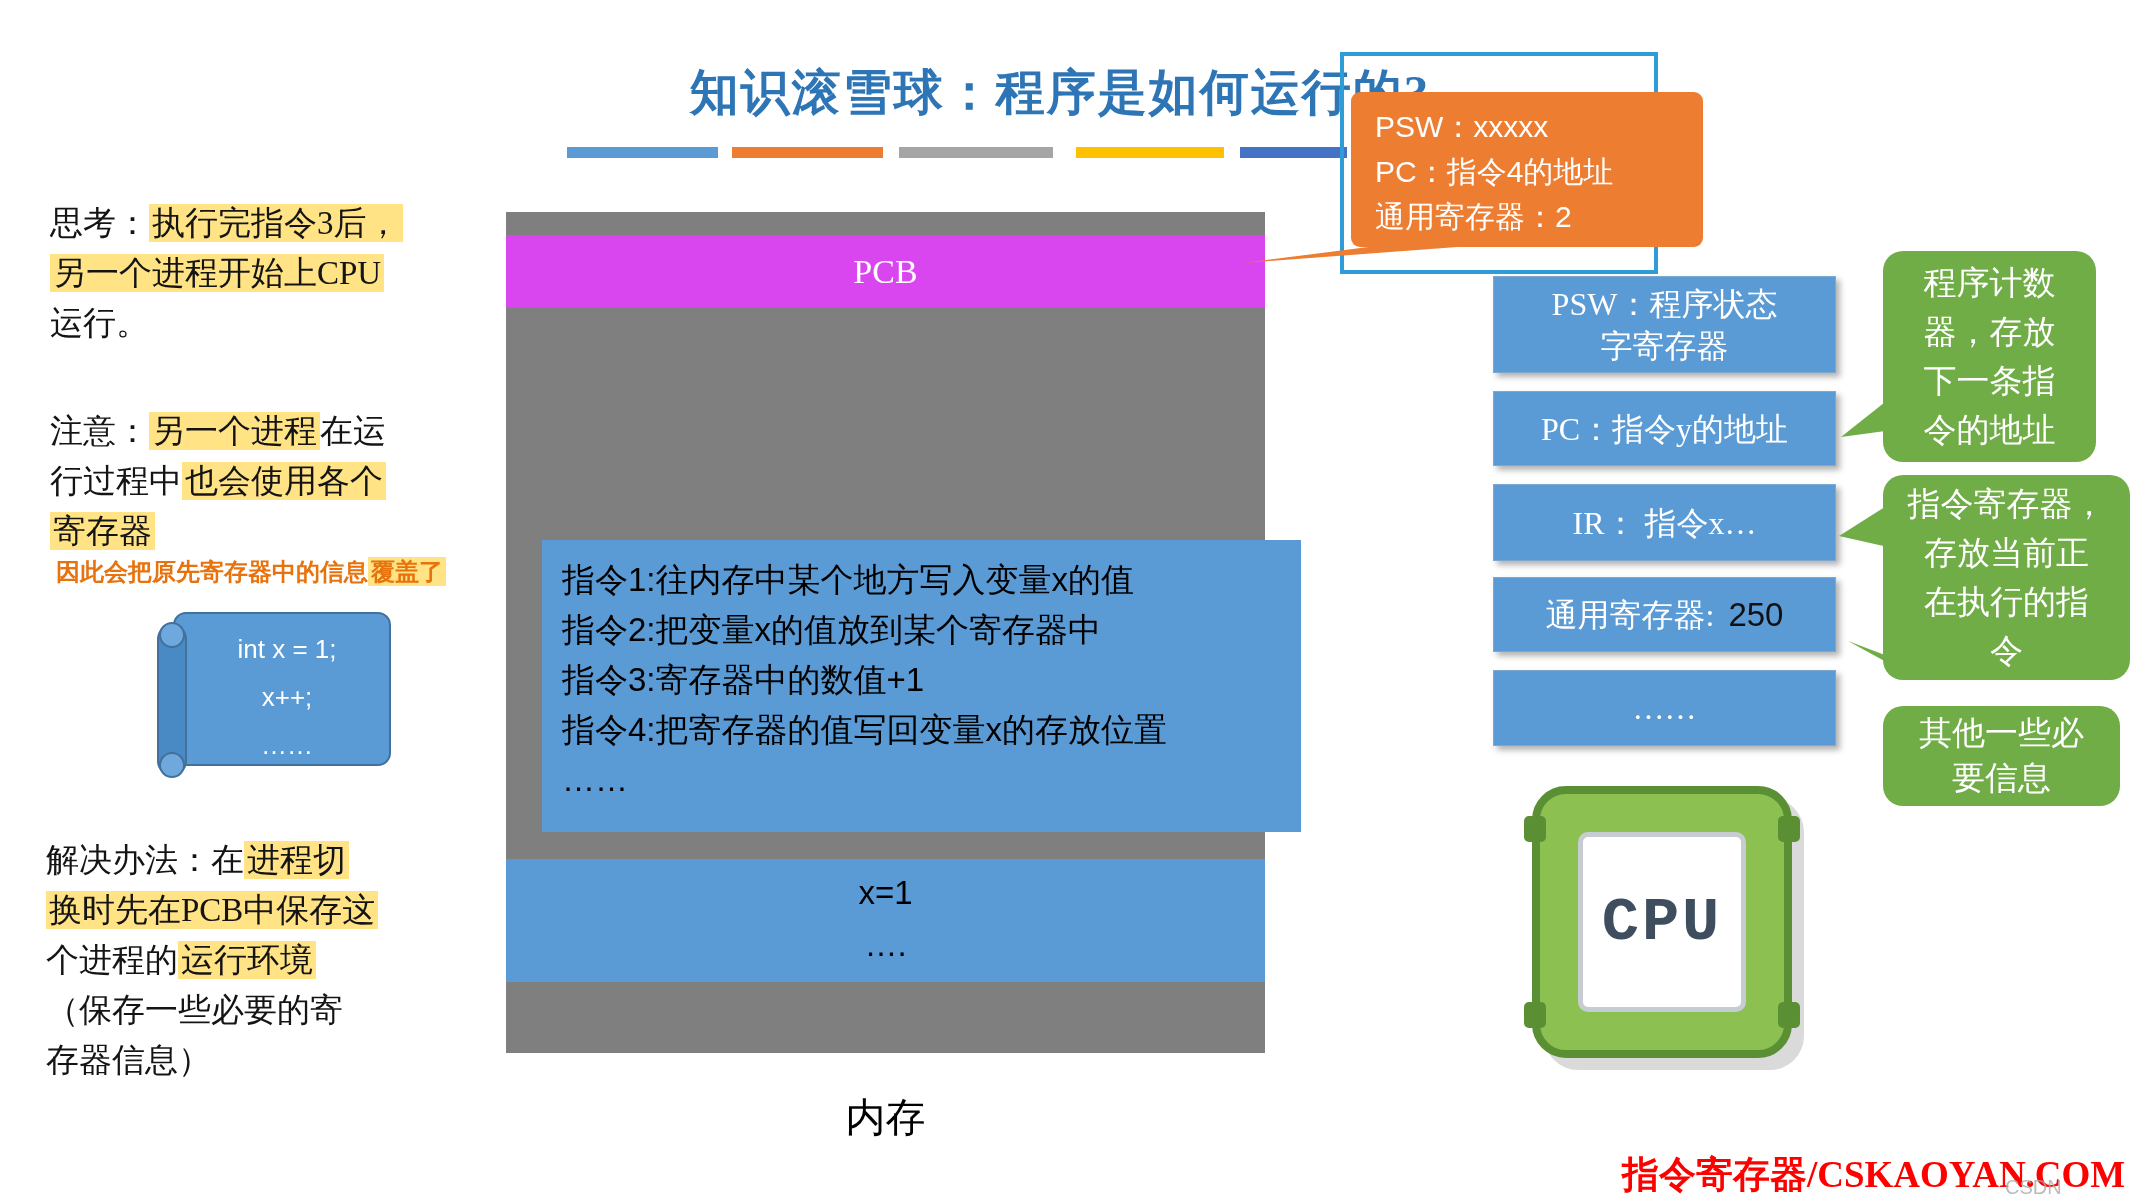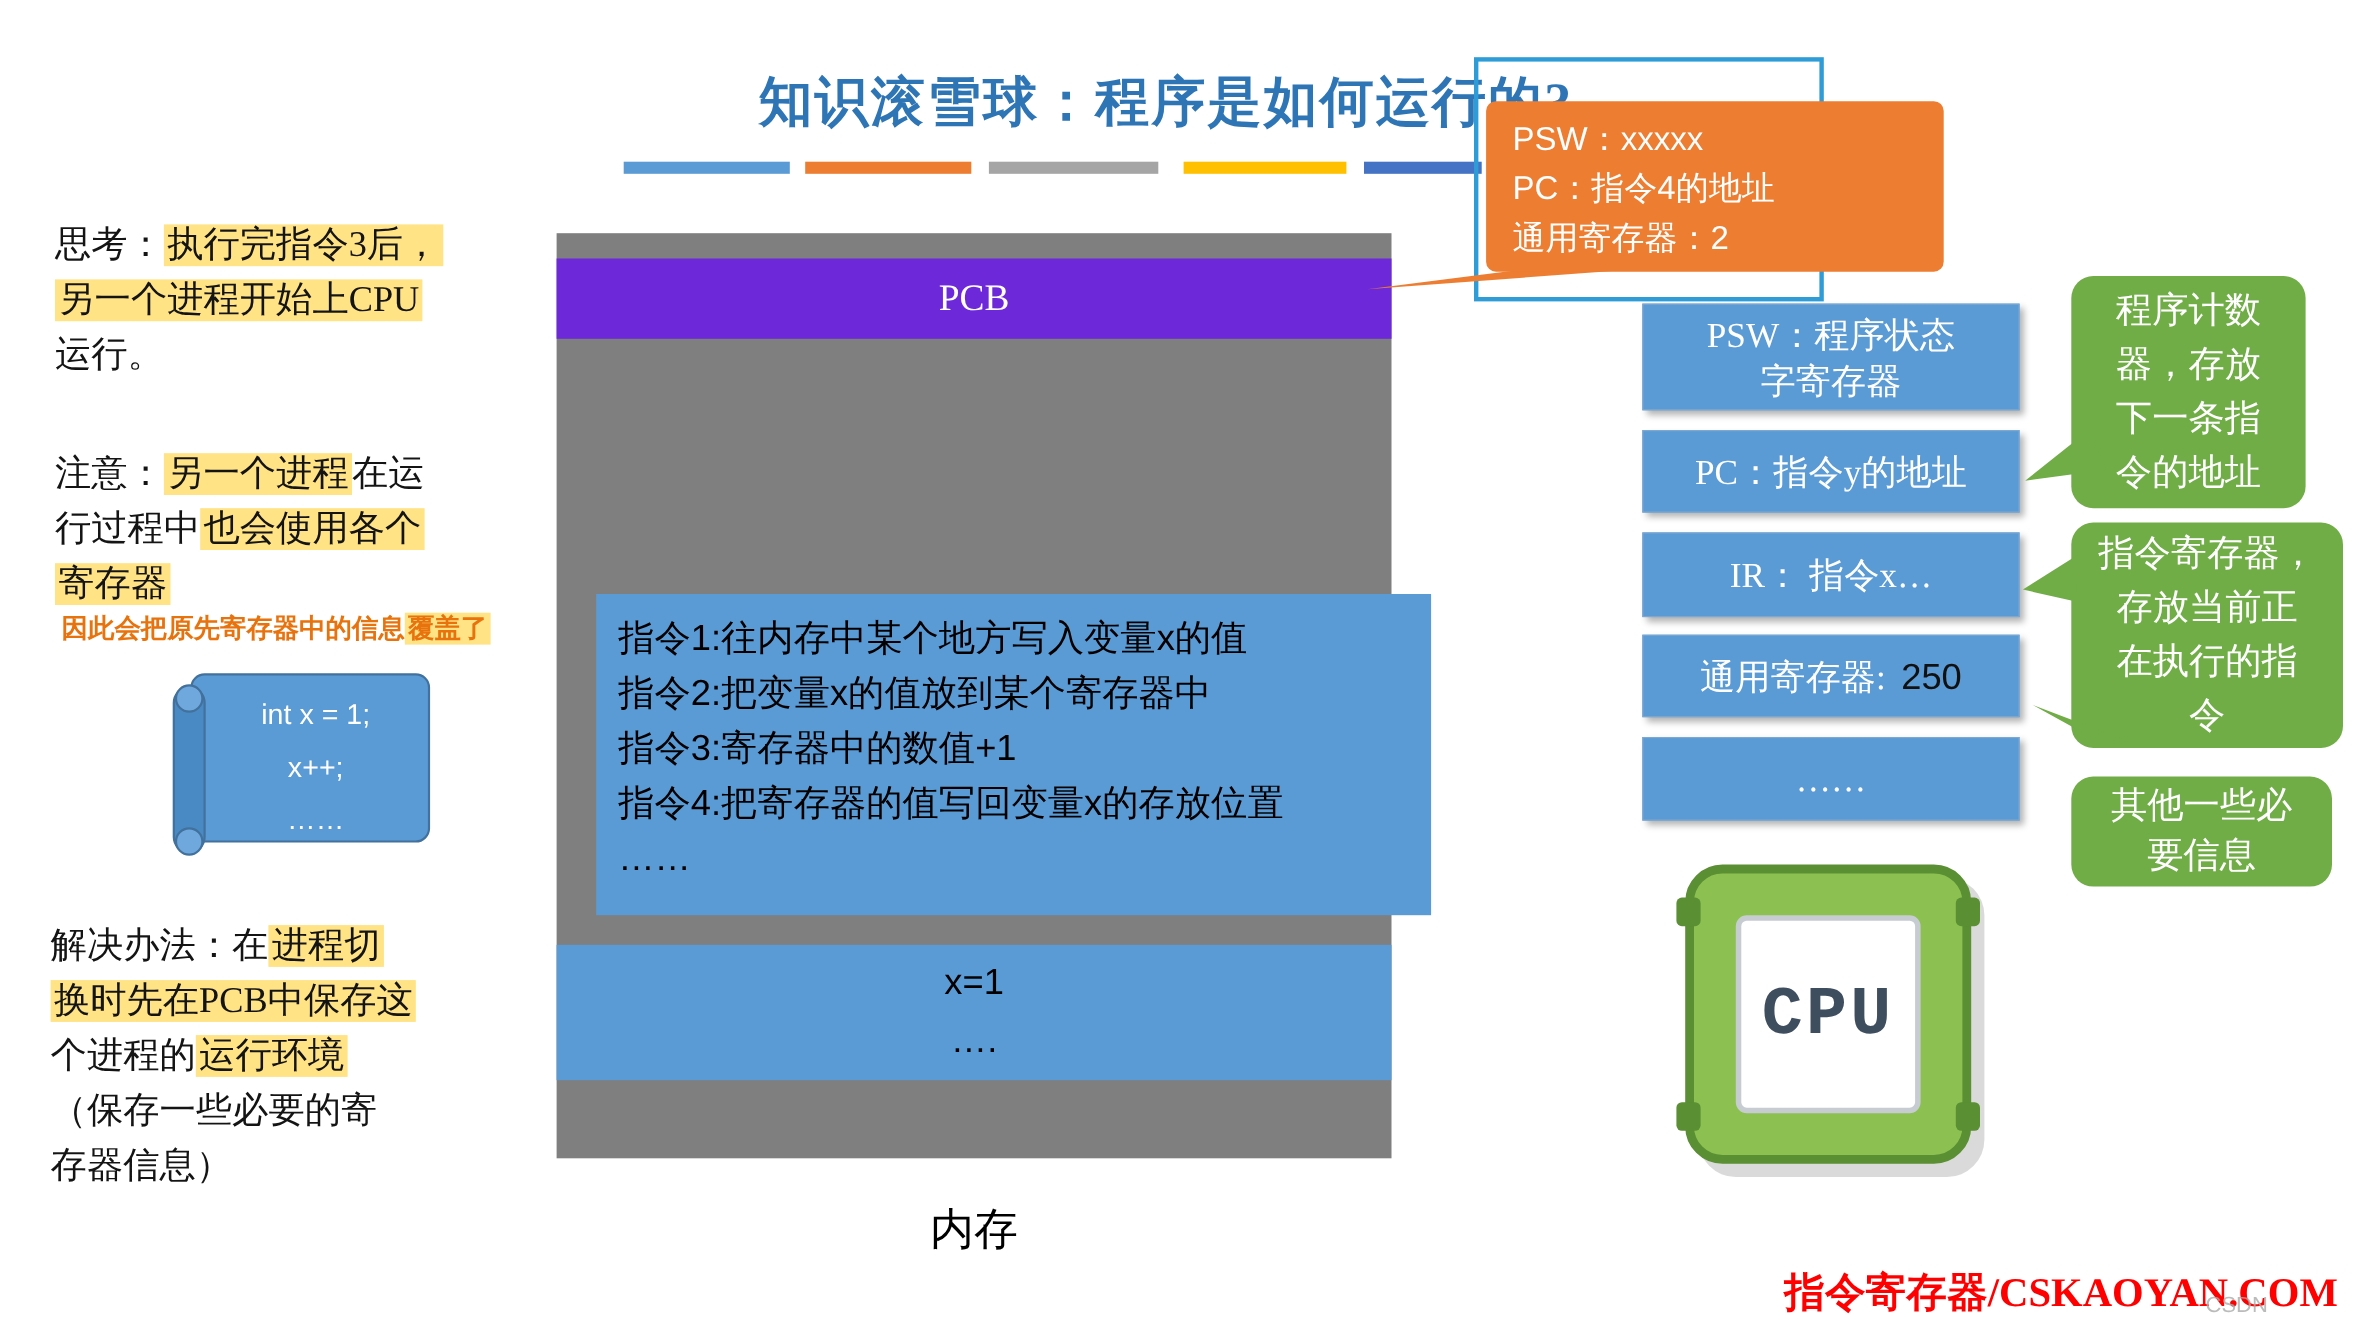--- a/index.html
+++ b/index.html
@@ -33,33 +33,33 @@
               color:#E8720C; font-weight:bold; z-index:2; }
   .solution { left:46px; top:835px; width:440px; }
 
   
   .code-scroll { left:150px; top:603px; width:248px; height:190px; z-index:2; }
   .code-text { position:absolute; left:42px; top:22px; width:190px; text-align:center;
                color:#ffffff; font-size:26px; line-height:48px; }
 
   
   .memory { left:506px; top:212px; width:759px; height:841px; background:#7F7F7F; z-index:2; }
-  .pcb-bar { position:absolute; left:0; top:23px; width:759px; height:73px; background:#6d28d9;
+  .pcb-bar { position:absolute; left:0; top:23px; width:759px; height:73px; background:#d946ef;
              display:flex; align-items:center; justify-content:center;
              color:#ffffff; font-size:34px; }
   .instr   { position:absolute; left:0; top:328px; width:759px; height:292px; background:#5B9BD5;
              padding:15px 0 0 20px; color:#000; font-size:33px; line-height:50px;margin-left:36px; }
   .xsec    { position:absolute; left:0; top:647px; width:759px; height:123px; background:#5B9BD5;
              text-align:center; color:#000; font-size:33px; line-height:52px; padding-top:8px; }
   .mem-label { left:506px; top:1090px; width:759px; text-align:center; font-size:40px; color:#000; z-index:2; }
 
   
   .callout-box { left:1340px; top:52px; width:318px; height:222px;
                  border:4px solid #2E9CD6; background:transparent; z-index:5; }
-  .callout-bubble { left:1351px; top:92px; width:416px; height:155px; background:#ED7D31;
+  .callout-bubble { left:1351px; top:92px; width:352px; height:155px; background:#ED7D31;
                     border-radius:9px; z-index:7; color:#ffffff; font-size:30px; line-height:45px;
                     padding:12px 0 0 24px; }
 
   
   .reg-box { position:absolute; left:1493px; width:343px; background:#5B9BD5;
              border:1px solid #7FA8D0; box-shadow:4px 4px 6px rgba(0,0,0,0.30);
              display:flex; align-items:center; justify-content:center; text-align:center;
              color:#ffffff; font-size:32px; line-height:42px; white-space:pre-line; z-index:2; }
   .r1 { top:276px; height:97px; }
   .r2 { top:391px; height:75px; }

